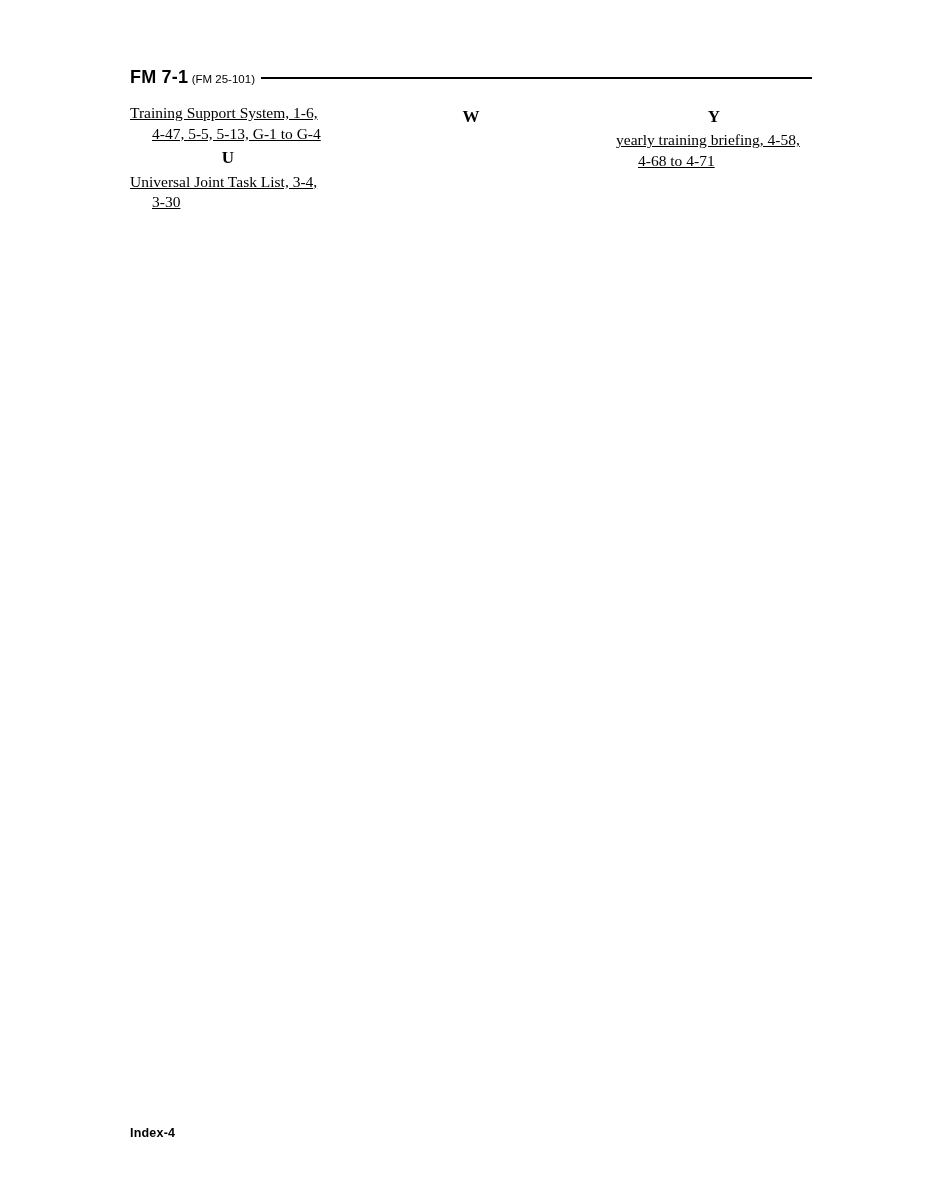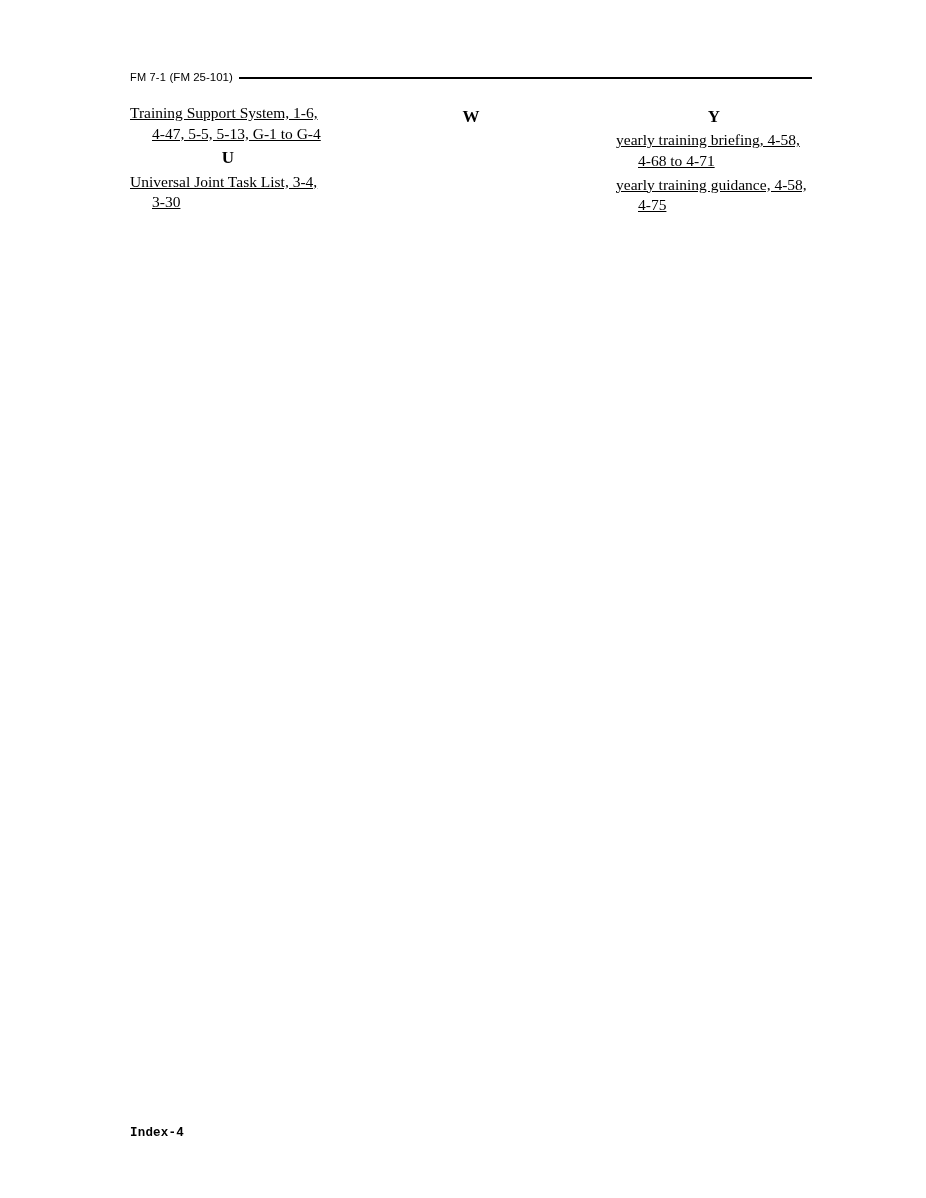--- a/index.html
+++ b/index.html
@@ -33,22 +33,22 @@
     display: flex;
     align-items: center;
   }
   .header-label {
     font-family: "Liberation Sans", sans-serif;
     font-size: 12.5px;
     white-space: nowrap;
     line-height: 1;
   }
   .header-label .fm {
-    font-weight: normal;
-    font-size: 11px;
+    font-weight: bold;
+    font-size: 18px;
     letter-spacing: 0.2px;
   }
   .header-label .paren {
     font-weight: normal;
     font-size: 11.5px;
     margin-top: 34px;
   }
   .header-rule {
     flex: 1 1 auto;
     height: 2px;
@@ -89,21 +89,21 @@
     text-indent: -22px;
     margin-bottom: 3px;
     text-decoration: underline;
   }
 
   
   .footer {
     position: absolute;
     left: 130px;
     top: 1126px;
-    font-family: Liberation Mono, monospace;
+    font-family: Liberation Sans, sans-serif;
     font-size: 12.5px;
     font-weight: bold;
     letter-spacing: 0.2px;
   }
 </style>
 </head>
 <body>
 
 <div class="page">
 
@@ -122,20 +122,19 @@
       <div class="entry">Universal Joint Task List, 3-4, 3-30</div>
     </div>
 
     <div class="column">
       <div class="col-letter">W</div>
     </div>
 
     <div class="column">
       <div class="col-letter">Y</div>
       <div class="entry">yearly training briefing, 4-58, 4-68 to 4-71</div>
-      <div class="entry">yearly training guidance, 4-58, 4-75</div>
     </div>
 
   </div>
 
   <div class="footer">Index-4</div>
 
 </div>
 
 </body></html>

